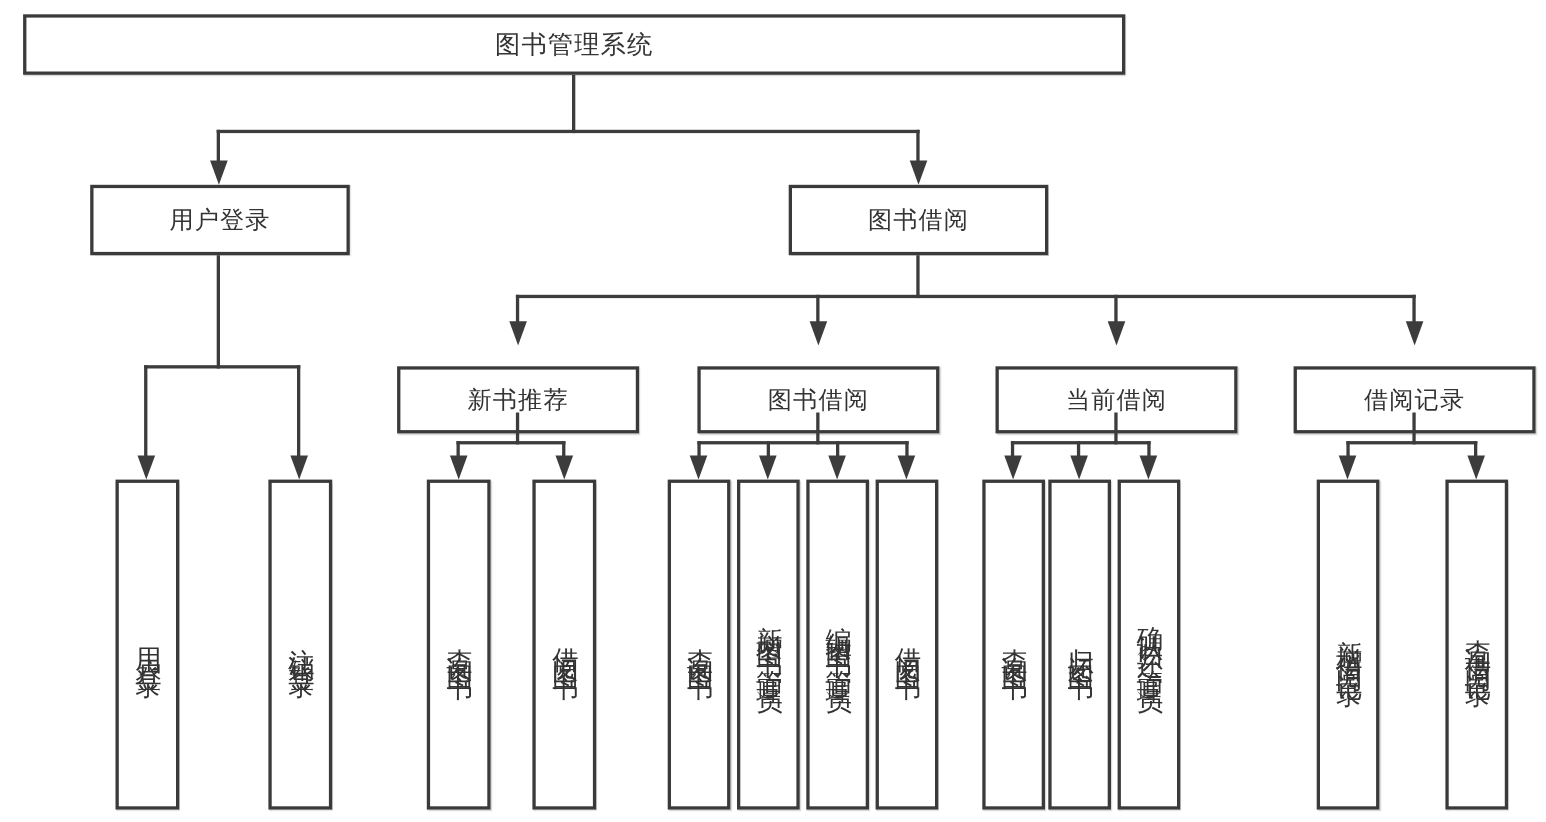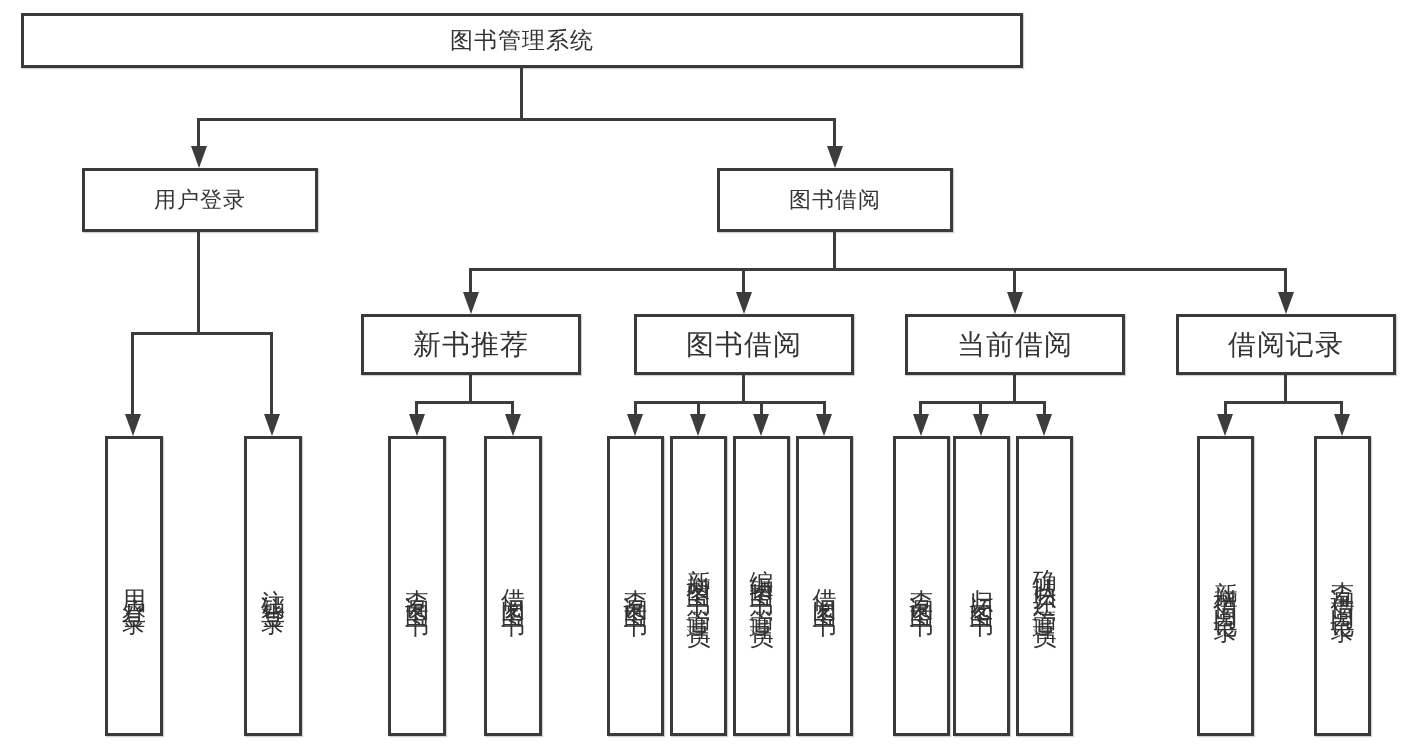--- a/index.html
+++ b/index.html
@@ -17,21 +17,21 @@
     background: #ffffff;
     border: 3px solid #3a3a3a;
     display: flex;
     align-items: center;
     justify-content: center;
     color: #333333;
     box-shadow: 1px 1px 1px rgba(0,0,0,0.18);
   }
   .root-box  { font-size: 23px; letter-spacing: 1px; }
   .l2-box    { font-size: 22px; letter-spacing: 1px; }
-  .l3-box    { font-size: 28px; letter-spacing: 1px; }
+  .l3-box    { font-size: 22px; letter-spacing: 1px; margin-top: 19px; }
   .leaf-box  { font-size: 24px; }
   .leaf-box .vtext {
     writing-mode: vertical-rl;
     text-orientation: mixed;
     letter-spacing: 8px;
     line-height: 1;
     color: #333333;
   }
   .vline { position: absolute; width: 3px; background: #3c3c3c; }
   .hline { position: absolute; height: 3px; background: #3c3c3c; }

